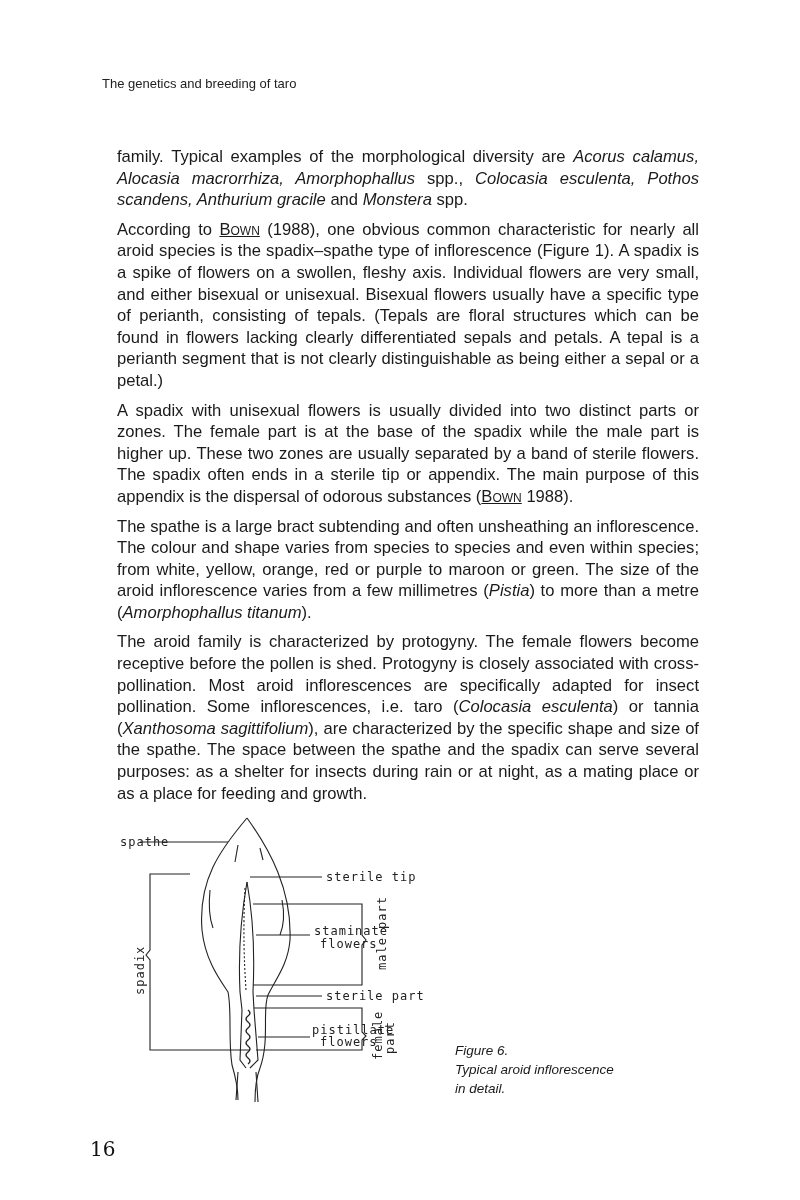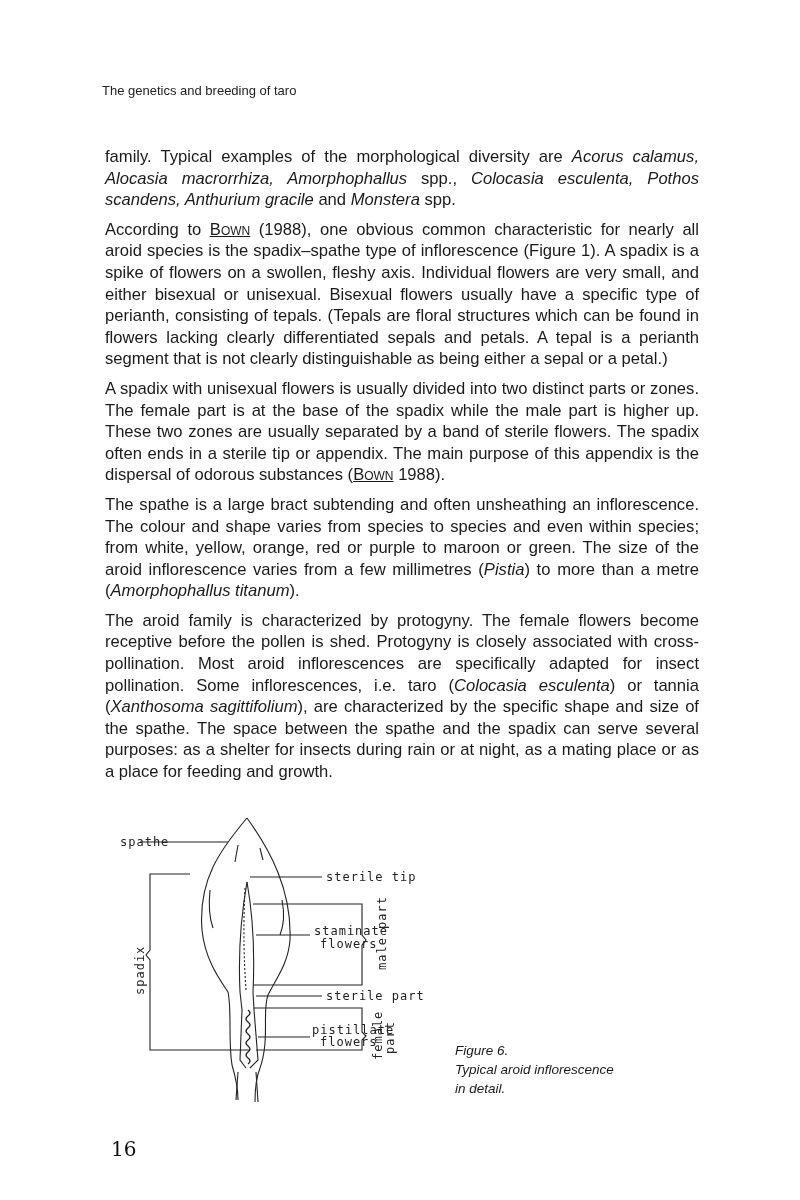--- a/index.html
+++ b/index.html
@@ -1,28 +1,28 @@
 <!DOCTYPE html>
 <html><head>
 <meta charset="utf-8">
 <style>
   html, body { margin: 0; padding: 0; background: #ffffff; }
   body { width: 800px; height: 1200px; position: relative; overflow: hidden;
          font-family: "Liberation Sans", "DejaVu Sans", sans-serif; color: #1a1a1a; }
-  .running-head { position: absolute; left: 102px; top: 76px; font-size: 13px; color: #222; margin-top: 7px; }
+  .running-head { position: absolute; left: 102px; top: 76px; font-size: 13px; color: #222; }
   .body-text { position: absolute; left: 101px; top: 146px; width: 598px; font-size: 16.6px;
                line-height: 21.6px; text-align: justify; hyphens: none; }
-  .body-text p { margin: 0 0 8px 4px; }
+  .body-text p { margin: 0 0 8px 16px; }
   .sc { font-variant: small-caps; text-decoration: underline; }
   .figure { position: absolute; left: 110px; top: 810px; width: 330px; height: 300px; text-align: right; }
   .figure svg { width: 330px; height: 300px; }
   .fig-label { font-family: "DejaVu Sans Mono", monospace; font-size: 12px; fill: #222; letter-spacing: 1px; }
   .caption { position: absolute; left: 455px; top: 1041px; font-size: 13.5px; font-style: italic;
              line-height: 19px; color: #1a1a1a; }
-  .page-number { position: absolute; left: 111px; top: 1137px; font-size: 20px; color: #111;
+  .page-number { position: absolute; left: 90px; top: 1137px; font-size: 20px; color: #111;
                  font-family: "DejaVu Serif", serif; }
 </style>
 </head>
 <body>
 
 <div class="running-head">The genetics and breeding of taro</div>
 
 <div class="body-text">
   <p><span>family. Typical examples of the morphological diversity are </span><em>Acorus calamus, Alocasia macrorrhiza, Amorphophallus</em><span> spp., </span><em>Colocasia esculenta, Pothos scandens, Anthurium gracile</em><span> and </span><em>Monstera</em><span> spp.</span></p>
   <p><span>According to </span><span class="sc">Bown</span><span> (1988), one obvious common characteristic for nearly all aroid species is the spadix–spathe type of inflorescence (Figure 1). A spadix is a spike of flowers on a swollen, fleshy axis. Individual flowers are very small, and either bisexual or unisexual. Bisexual flowers usually have a specific type of perianth, consisting of tepals. (Tepals are floral structures which can be found in flowers lacking clearly differentiated sepals and petals. A tepal is a perianth segment that is not clearly distinguishable as being either a sepal or a petal.)</span></p>

